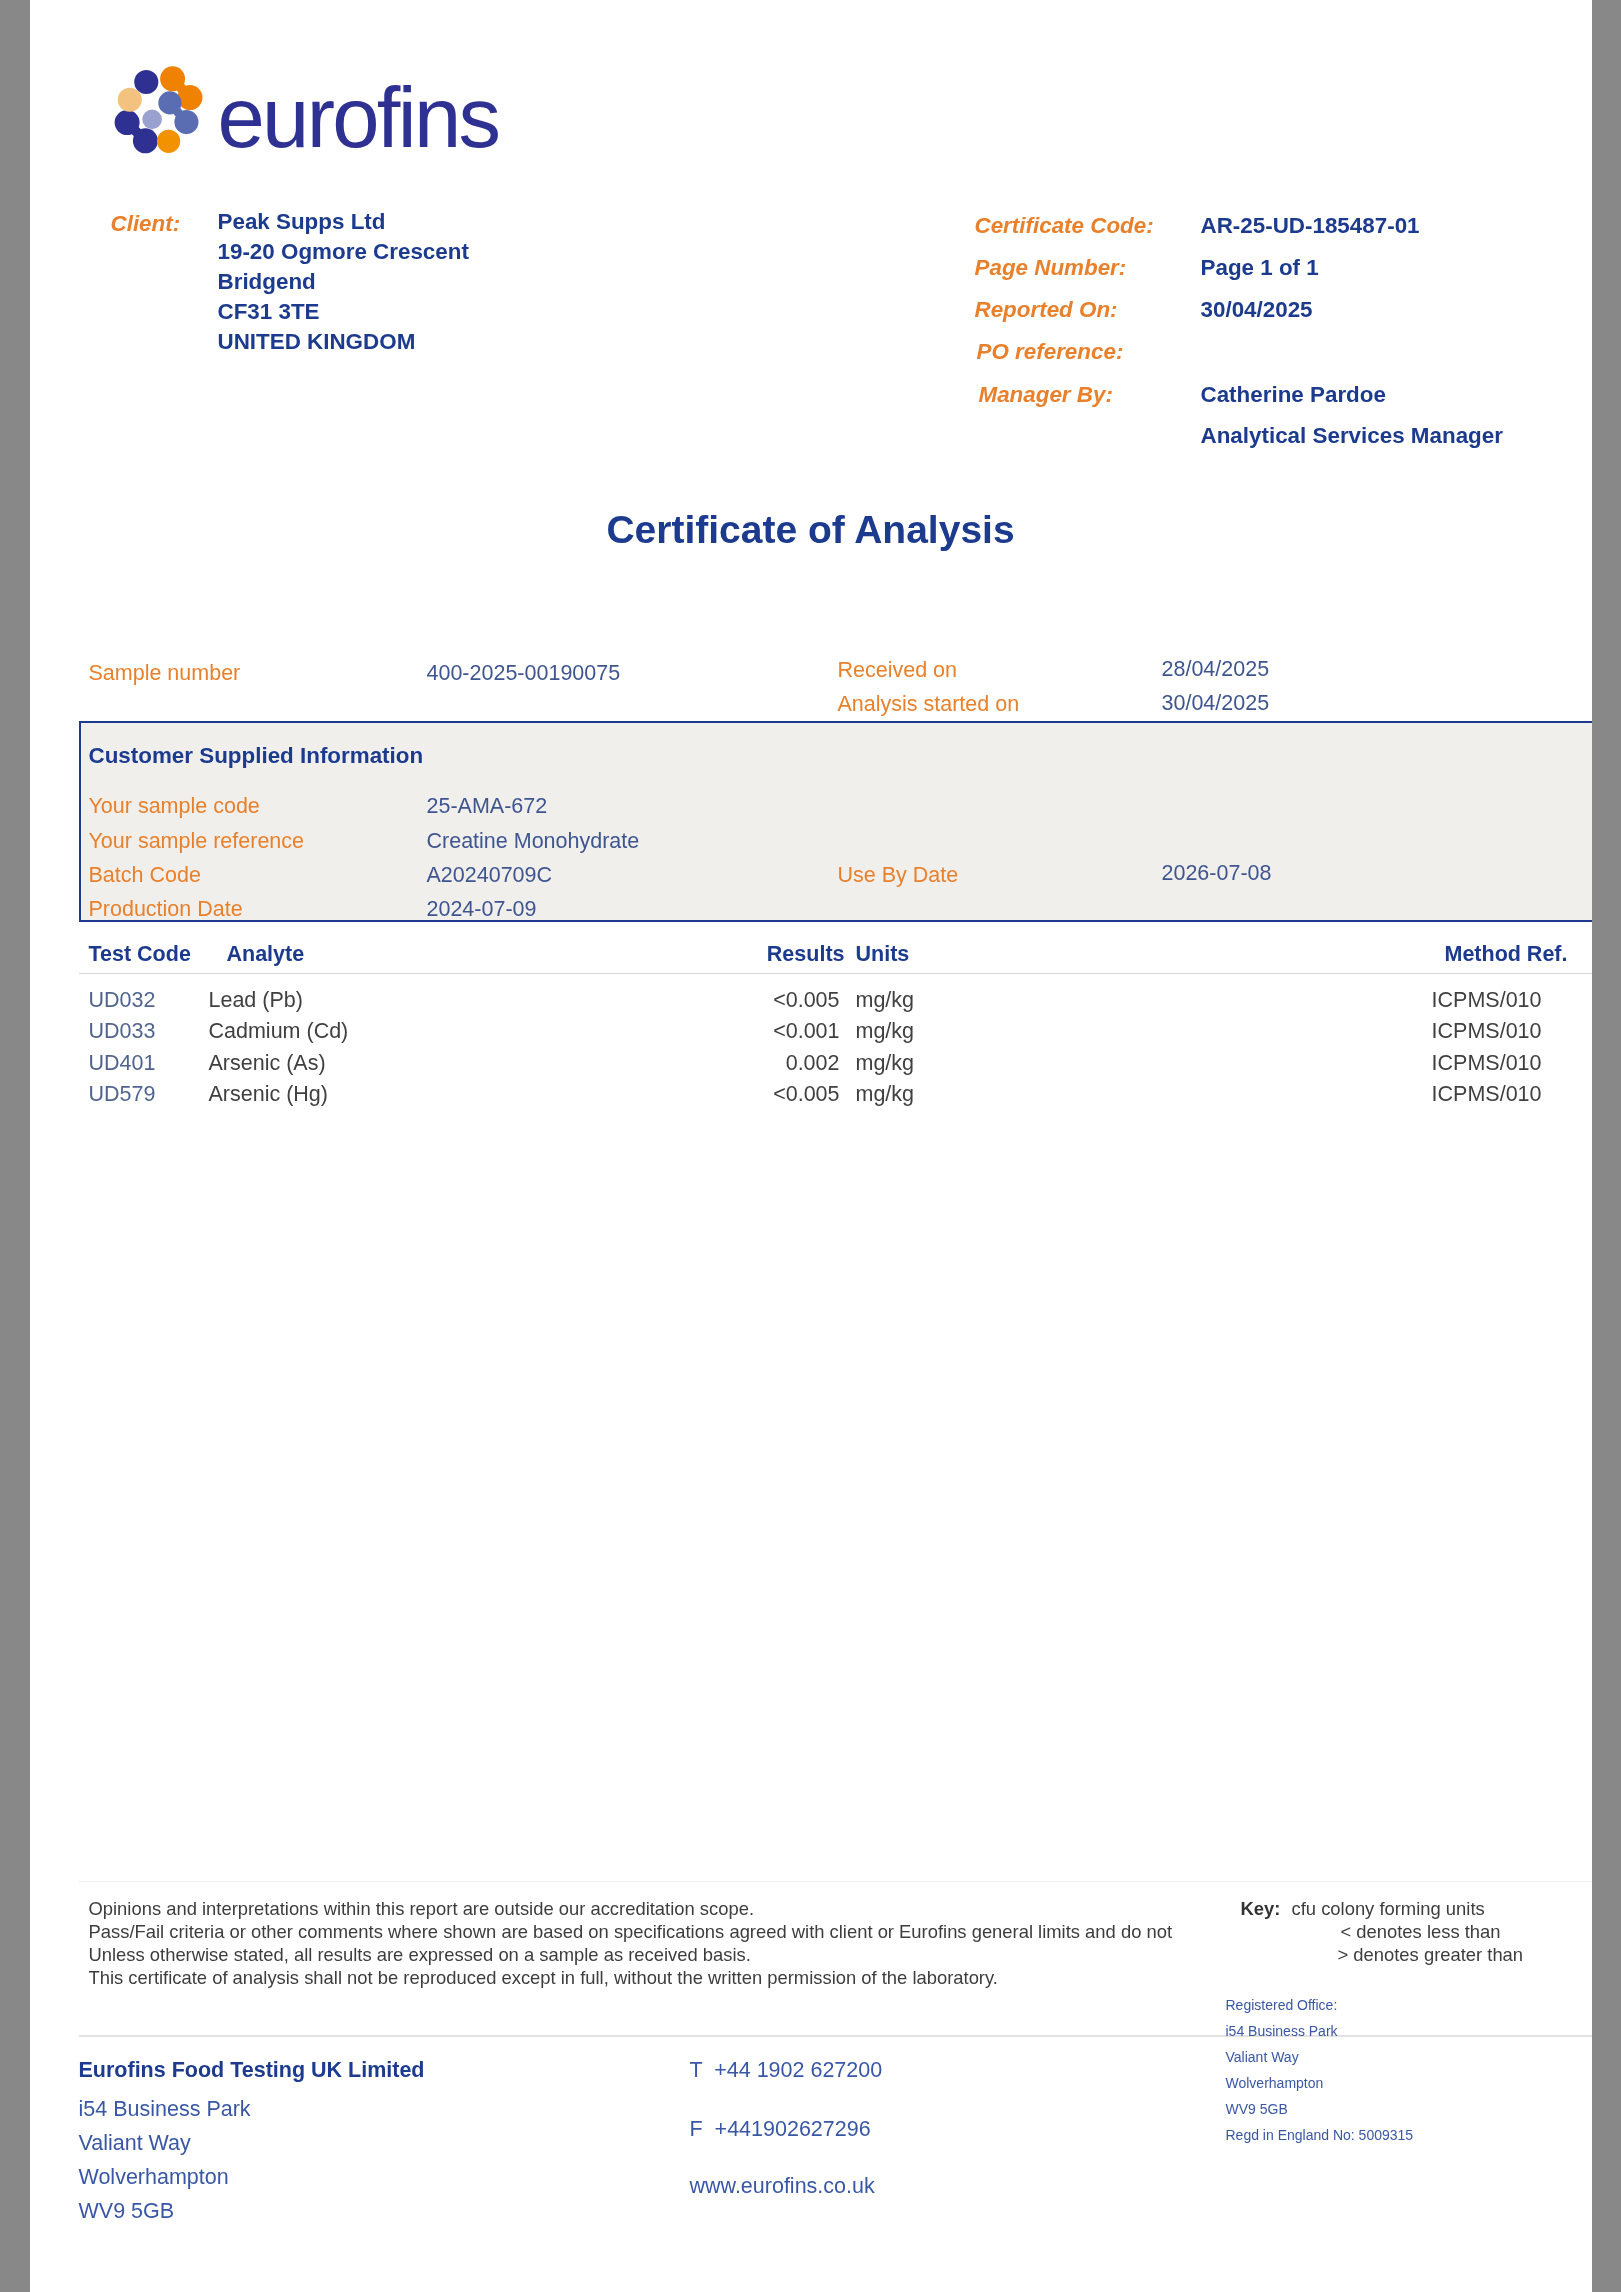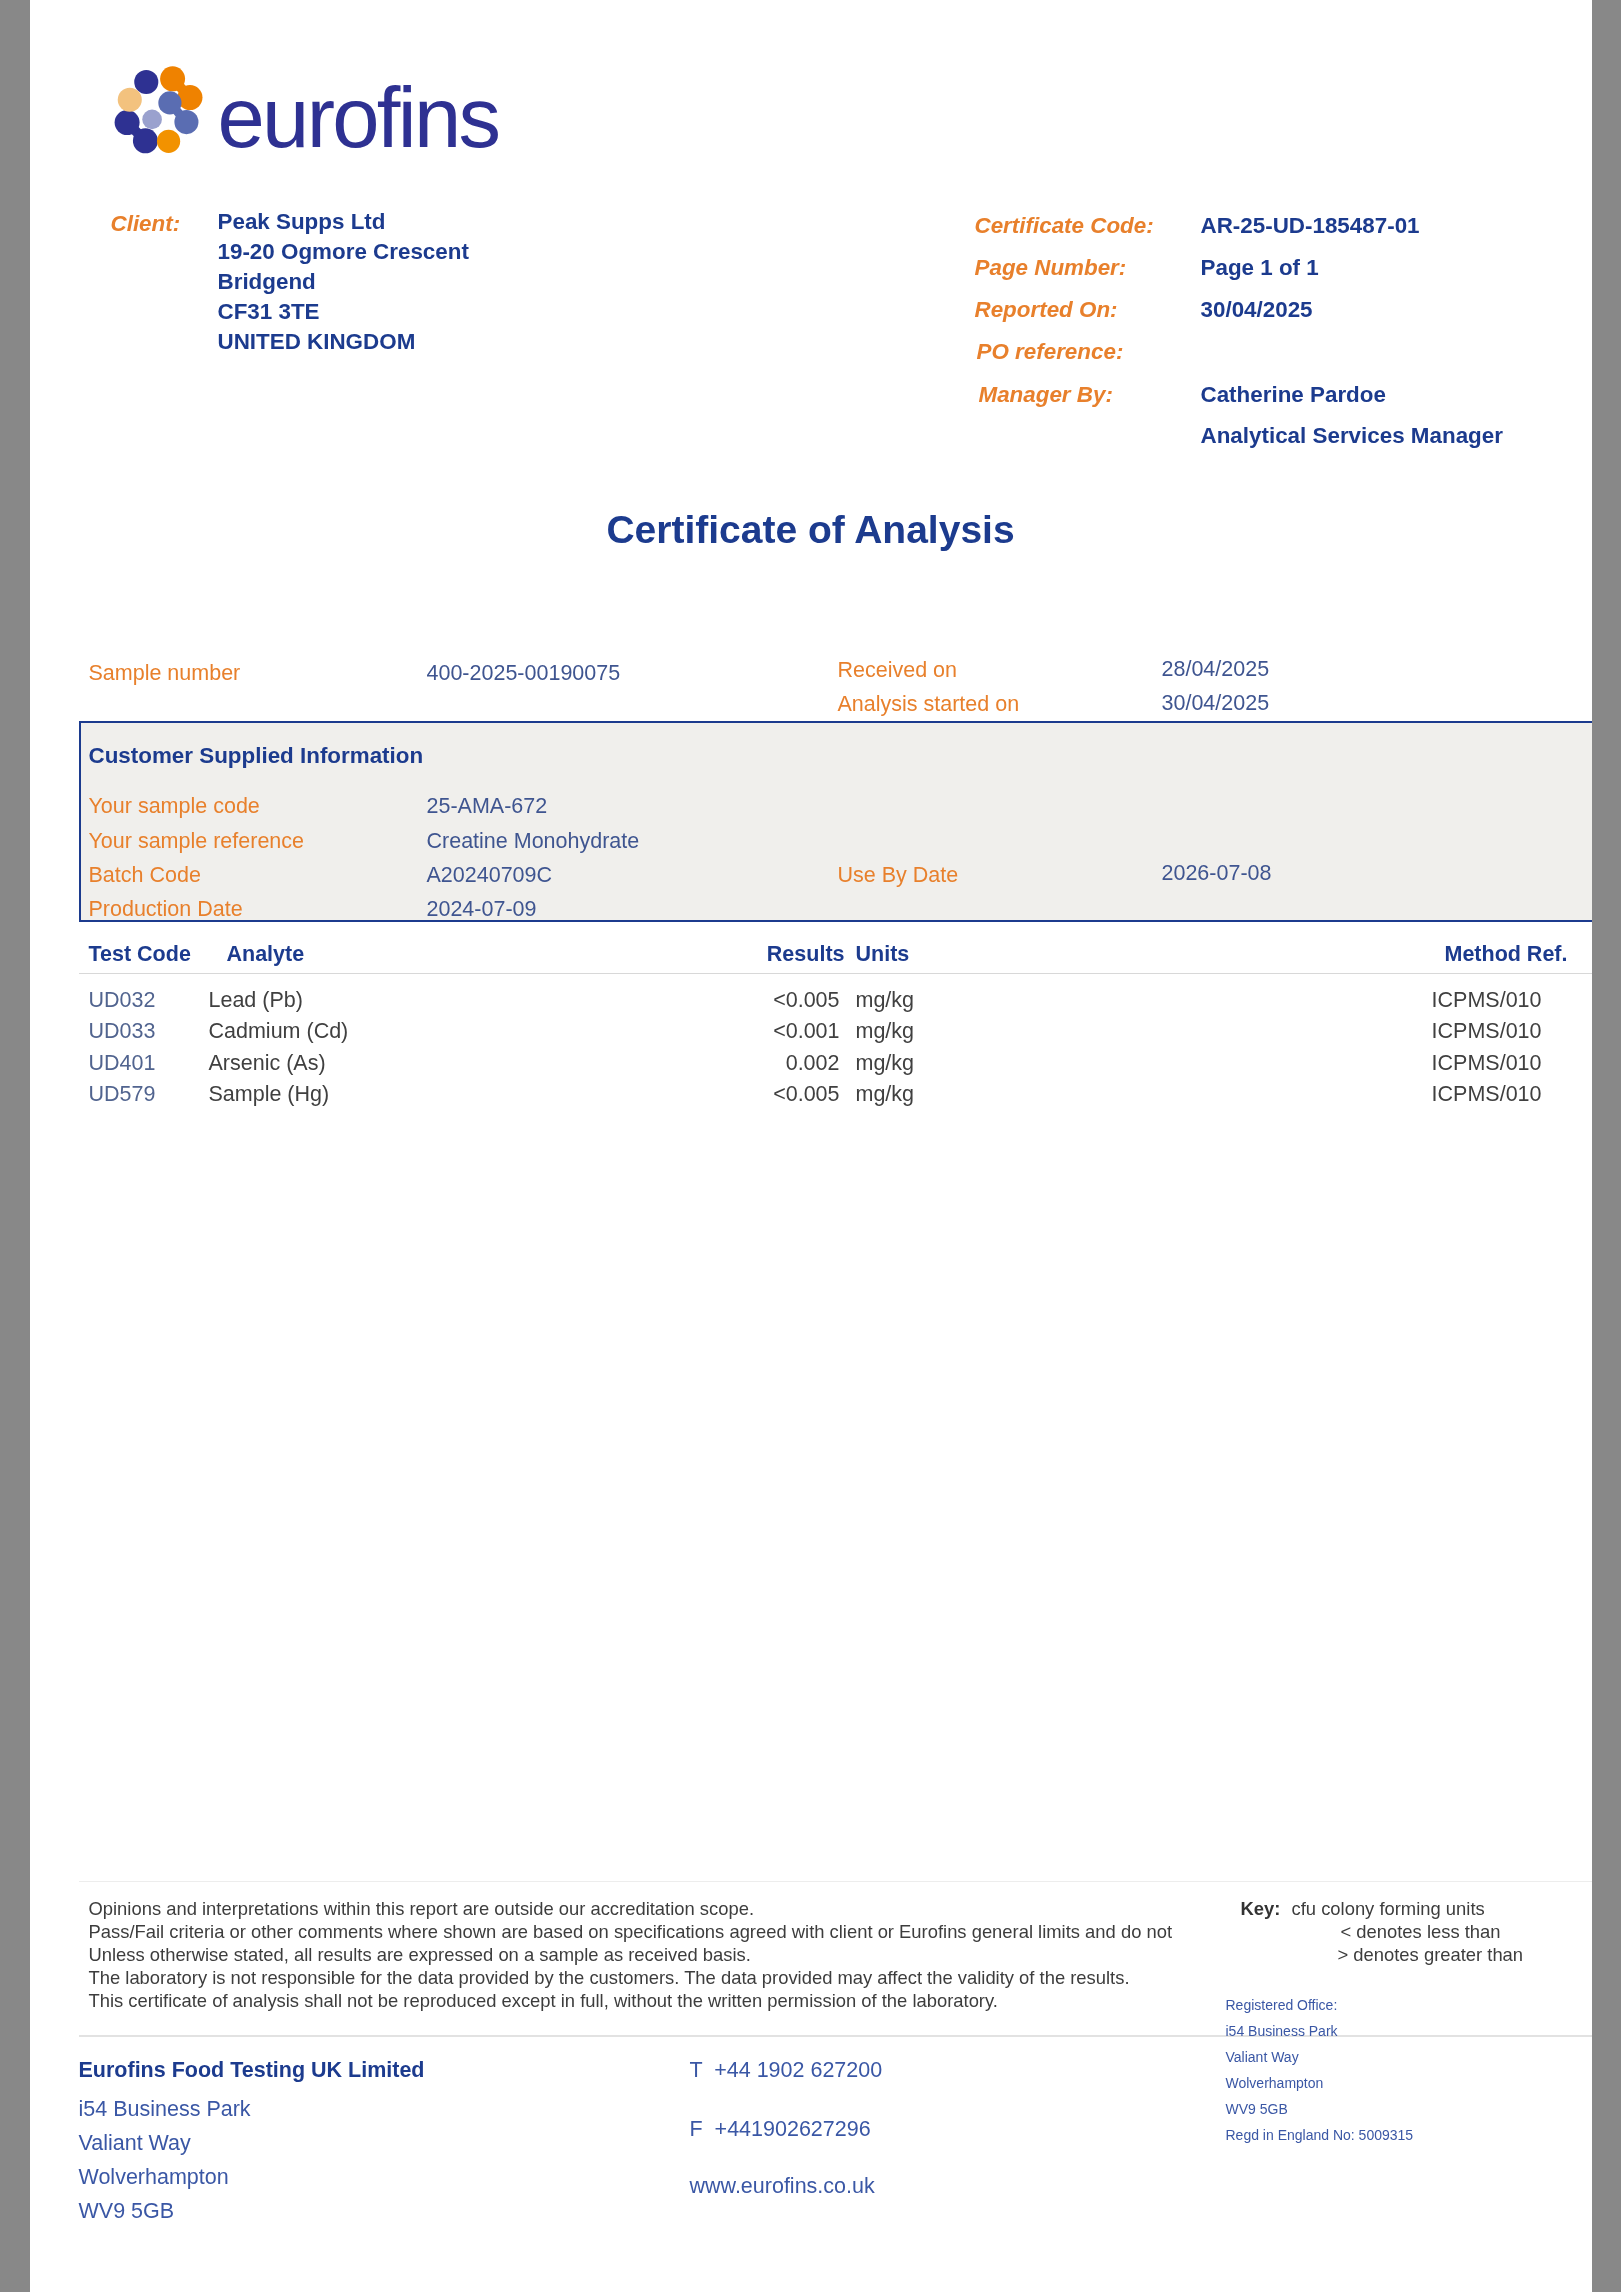--- a/index.html
+++ b/index.html
@@ -139,32 +139,31 @@
   <div class="abs tbl-cell" style="left:826px;top:1019px;">mg/kg</div>
   <div class="abs tbl-cell right" style="left:1288px;top:1019px;width:224px;">ICPMS/010</div>
 
   <div class="abs tbl-code" style="left:59px;top:1051px;">UD401</div>
   <div class="abs tbl-cell" style="left:179px;top:1051px;">Arsenic (As)</div>
   <div class="abs tbl-cell right" style="left:685px;top:1051px;width:125px;">0.002</div>
   <div class="abs tbl-cell" style="left:826px;top:1051px;">mg/kg</div>
   <div class="abs tbl-cell right" style="left:1288px;top:1051px;width:224px;">ICPMS/010</div>
 
   <div class="abs tbl-code" style="left:59px;top:1082px;">UD579</div>
-  <div class="abs tbl-cell" style="left:179px;top:1082px;">Sample (Hg)</div>
+  <div class="abs tbl-cell" style="left:179px;top:1082px;">Arsenic (Hg)</div>
   <div class="abs tbl-cell right" style="left:685px;top:1082px;width:125px;">&lt;0.005</div>
   <div class="abs tbl-cell" style="left:826px;top:1082px;">mg/kg</div>
   <div class="abs tbl-cell right" style="left:1288px;top:1082px;width:224px;">ICPMS/010</div>
 
   <div class="hline" style="left:49px;top:1881px;width:1517px;background:#EDEDED;"></div>
 
   <div class="abs disc" style="left:59px;top:1897px;">
     <div>Opinions and interpretations within this report are outside our accreditation scope.</div>
     <div>Pass/Fail criteria or other comments where shown are based on specifications agreed with client or Eurofins general limits and do not</div>
     <div>Unless otherwise stated, all results are expressed on a sample as received basis.</div>
-    <div>The laboratory is not responsible for the data provided by the customers. The data provided may affect the validity of the results.</div>
     <div>This certificate of analysis shall not be reproduced except in full, without the written permission of the laboratory.</div>
   </div>
 
   <div class="abs disc" style="left:1211px;top:1897px;font-weight:bold;color:#333;">Key:</div>
   <div class="abs disc" style="left:1262px;top:1897px;">cfu colony forming units</div>
   <div class="abs disc" style="left:1311px;top:1920px;">&lt; denotes less than</div>
   <div class="abs disc" style="left:1308px;top:1943px;">&gt; denotes greater than</div>
 
   <div class="hline" style="left:49px;top:2035px;width:1517px;height:1.8px;background:#E2E2E2;"></div>
 

